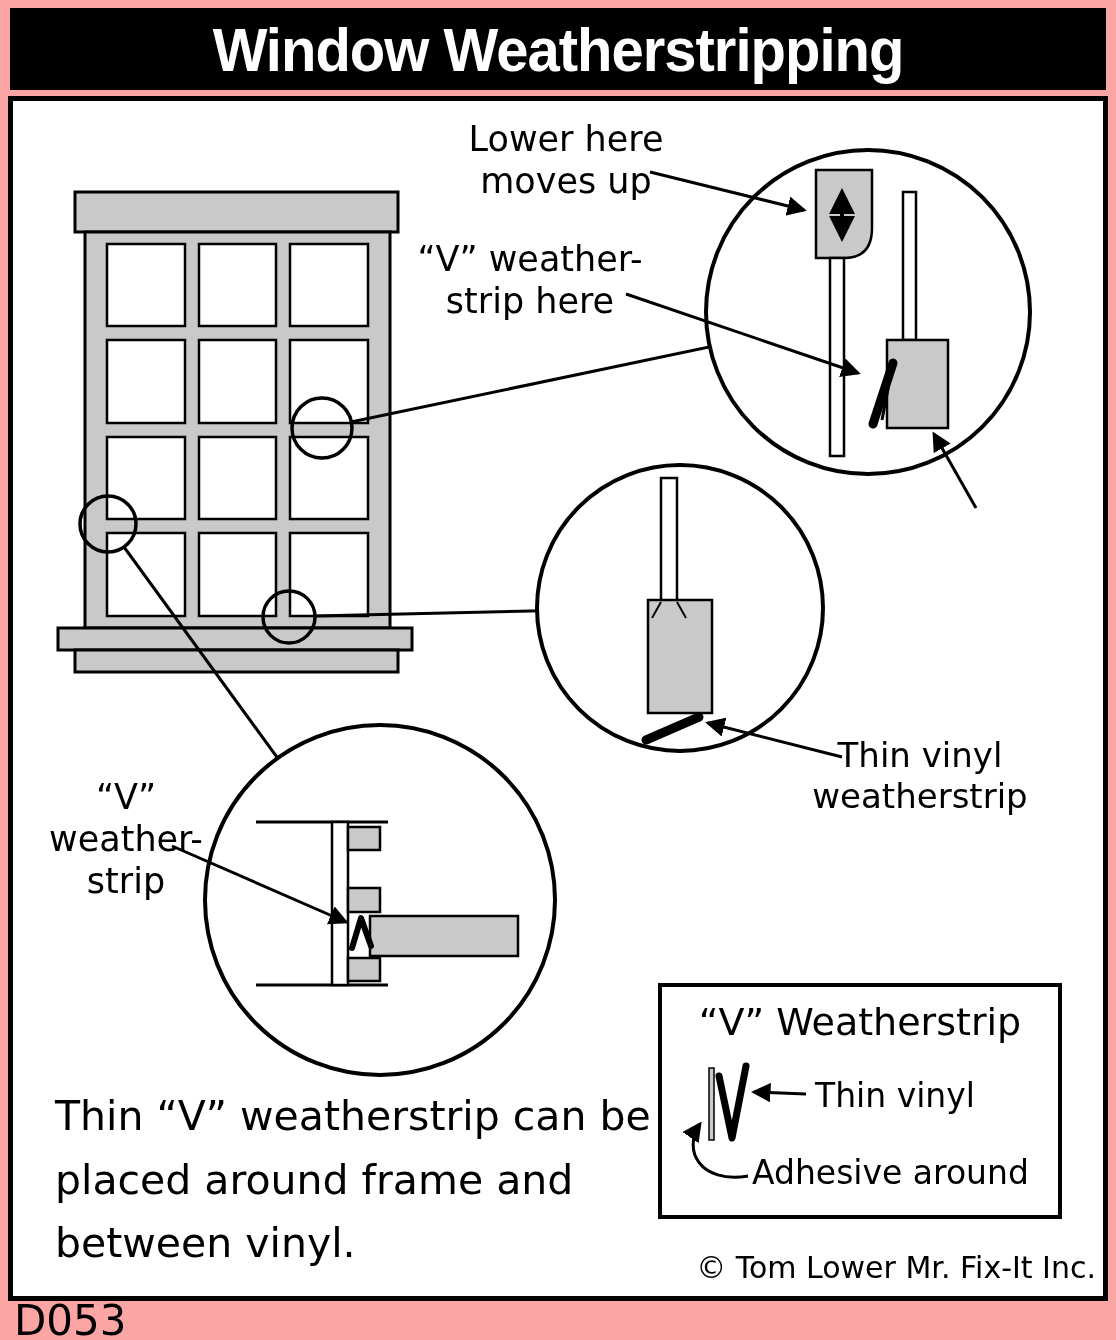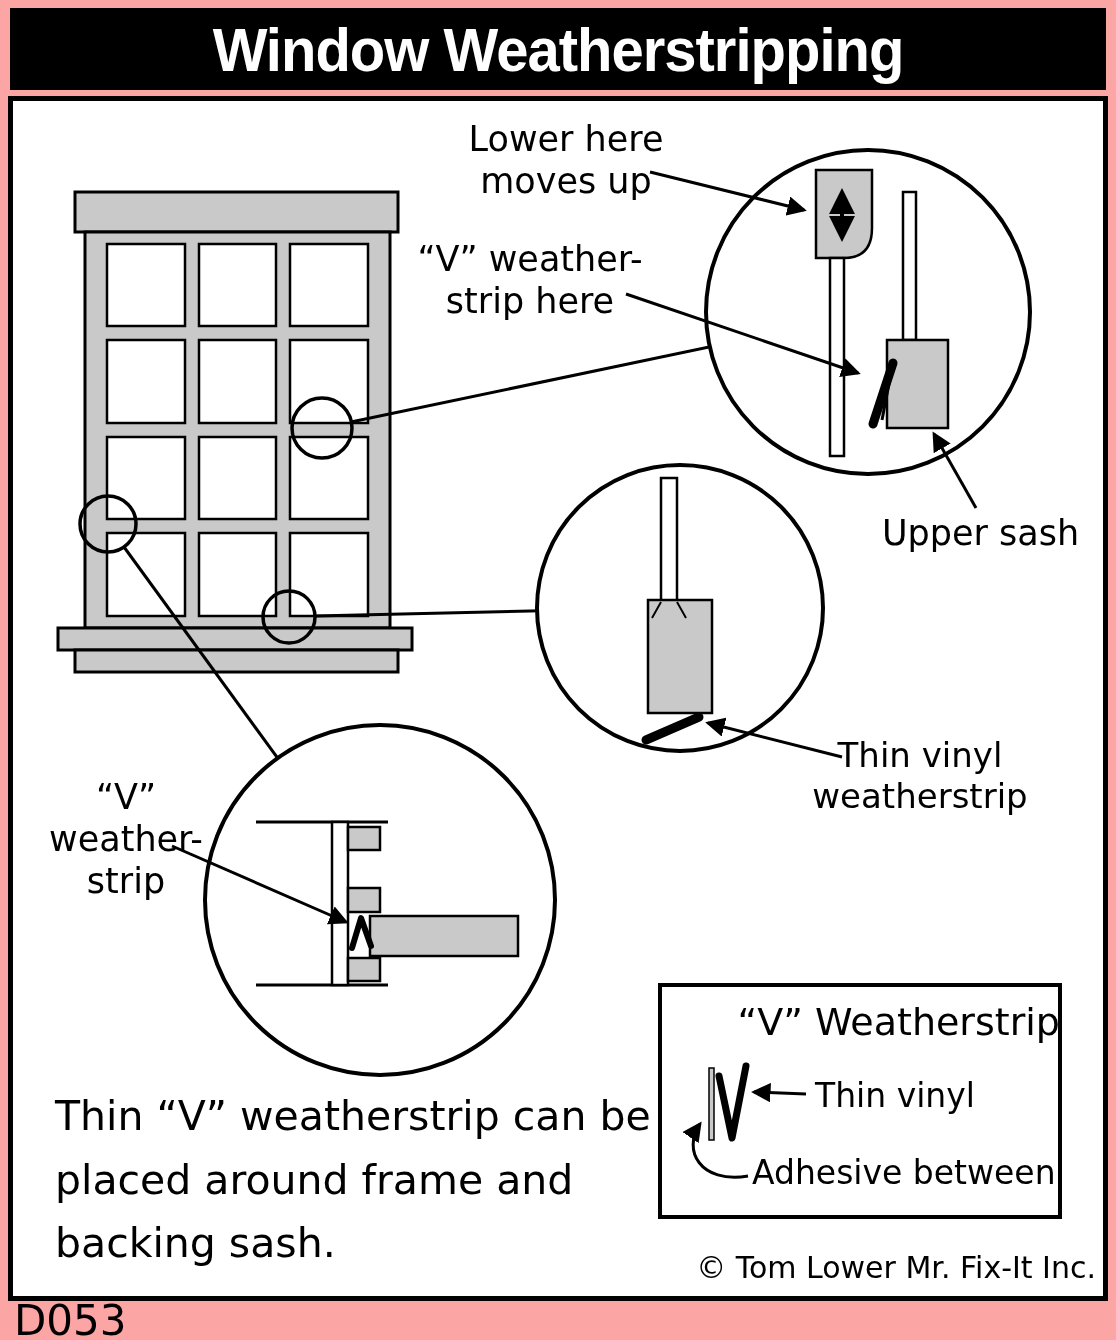--- a/index.html
+++ b/index.html
@@ -131,35 +131,34 @@
       <path d="M748 1176 C 700 1184, 682 1150, 700 1124" fill="none" stroke="#000" stroke-width="3" marker-end="url(#arrow)"></path>
     </g>
   </svg>
 
   <div class="lbl" style="left:420px; top:118px; width:292px; text-align:center; font-size:35px;">Lower here
 moves up</div>
 
   <div class="lbl" style="left:400px; top:238px; width:260px; text-align:center; font-size:35px;">“V” weather-
 strip here</div>
 
-  <div class="lbl" style="left:882px; top:512px; font-size:35px;">Upper sash</div>
 
   <div class="lbl" style="left:800px; top:735px; width:240px; text-align:center; font-size:34px;">Thin vinyl
 weatherstrip</div>
 
   <div class="lbl" style="left:15px; top:776px; width:222px; text-align:center; font-size:35px;">“V” weather-
 strip</div>
 
   <div class="lbl" style="left:55px; top:1085px; width:625px; font-size:41px; line-height:1.55;">Thin “V” weatherstrip can be
 placed around frame and
-backing sash.</div>
+between vinyl.</div>
 
-  <div class="lbl" style="left:660px; top:1000px; width:400px; text-align:right; font-size:38px;">“V” Weatherstrip</div>
+  <div class="lbl" style="left:660px; top:1000px; width:400px; text-align:center; font-size:38px;">“V” Weatherstrip</div>
 
   <div class="lbl" style="left:815px; top:1076px; font-size:33px;">Thin vinyl</div>
 
-  <div class="lbl" style="left:752px; top:1153px; font-size:33px;">Adhesive between</div>
+  <div class="lbl" style="left:752px; top:1153px; font-size:33px;">Adhesive around</div>
 
   <div class="lbl" style="right:20px; top:1250px; font-size:30px;">© Tom Lower Mr. Fix-It Inc.</div>
 
   <div class="lbl" style="left:14px; top:1296px; font-size:42px;">D053</div>
 
 </div>
 
 </body></html>

